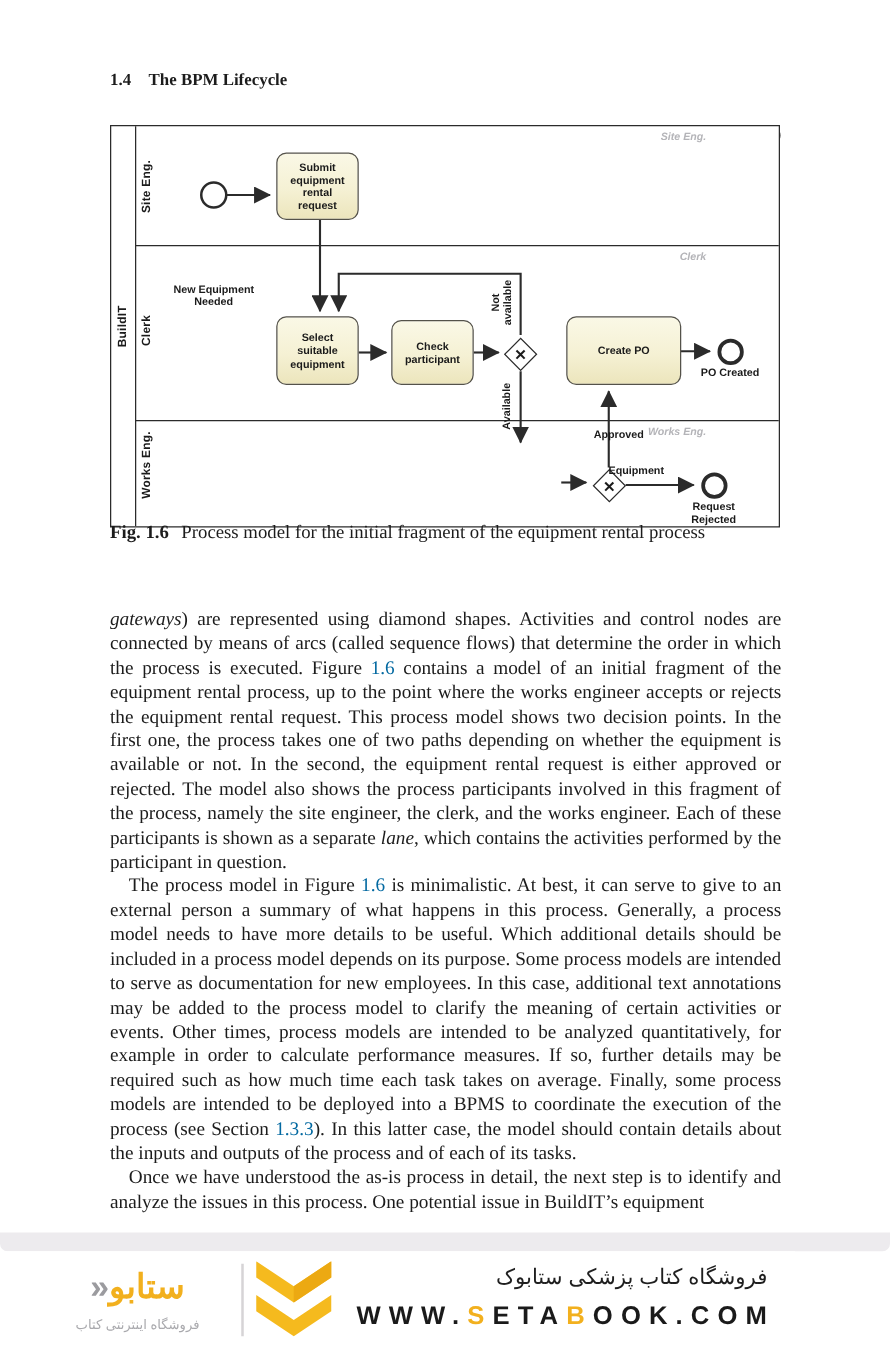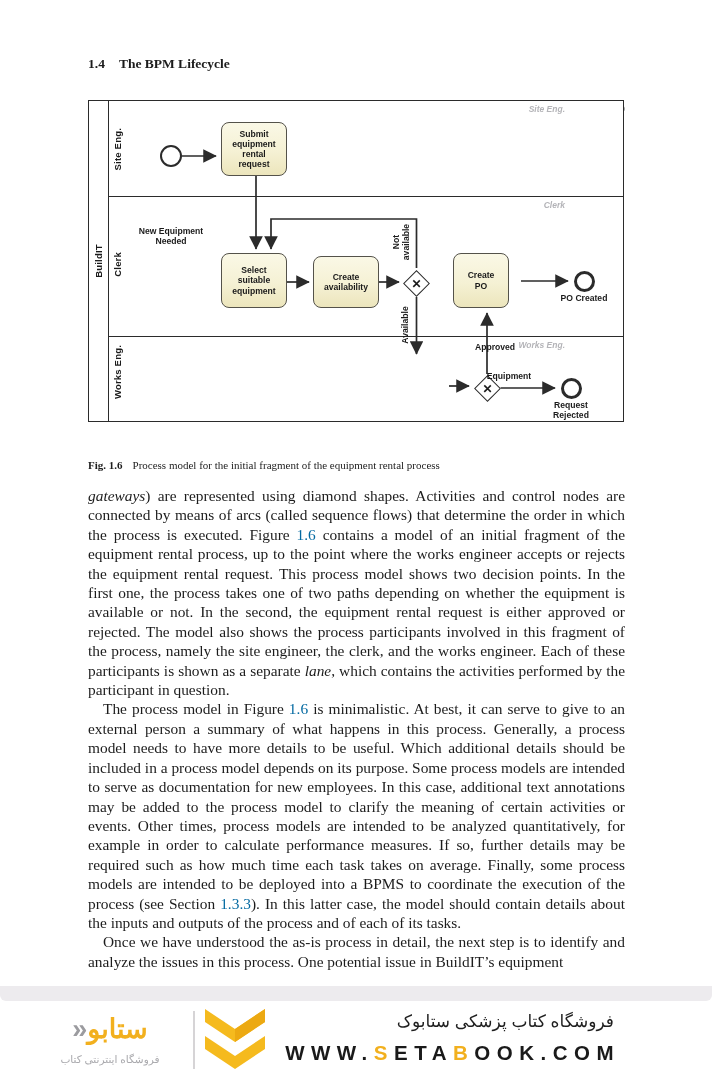--- a/index.html
+++ b/index.html
@@ -38,21 +38,21 @@
            border:1.4px solid #2b2b2b;transform:rotate(45deg);box-sizing:border-box;}
   .gateway .x{position:absolute;left:50%;top:50%;transform:translate(-50%,-50%) rotate(-45deg);
               font-size:12px;font-weight:800;line-height:1;}
   .edge-label{position:absolute;font-size:8.6px;font-weight:700;white-space:nowrap;
               transform:translate(-50%,-50%);}
   .edge-label.rot{transform:translate(-50%,-50%) rotate(-90deg);}
   .edge-label.wrap{white-space:normal;width:48px;text-align:center;line-height:1.15;}
   svg.edges{position:absolute;left:0;top:0;pointer-events:none;}
 
   
-  .caption{position:absolute;left:88px;top:459px;width:537px;font-size:11px;}
+  .caption{position:absolute;left:88px;top:418px;width:537px;font-size:15px;}
   .caption .figlab{font-weight:bold;margin-right:10px;}
 
   
   .bodytext{position:absolute;left:88px;top:486px;width:537px;
             font-size:15.4px;line-height:19.4px;text-align:justify;}
   .bodytext p{margin:0;}
   .bodytext p.indent{text-indent:15px;}
   .seg-i{font-style:italic;}
   .seg-a{color:#0369a1;cursor:pointer;}
   .seg-y{color:#f2b01e;}
@@ -130,22 +130,22 @@
   <div class="evt-label" style="left:44px;top:82px;width:76px;margin-top:44px;">New Equipment Needed</div>
 
   <div class="event end" style="left:484.5px;top:169.5px;"></div>
   <div class="evt-label" style="left:470px;top:193px;width:50px;">PO Created</div>
 
   <div class="event end" style="left:471.5px;top:276.5px;"></div>
   <div class="evt-label" style="left:452px;top:300px;width:60px;">Request Rejected</div>
 
   <div class="task" style="left:132px;top:21px;width:66px;height:54px;">Submit equipment rental request</div>
   <div class="task" style="left:132px;top:152px;width:66px;height:55px;">Select suitable equipment</div>
-  <div class="task" style="left:224px;top:155px;width:66px;height:52px;">Create availability</div>
-  <div class="task" style="left:364px;top:152px;width:56px;height:55px;">Create PO</div>
+  <div class="task" style="left:224px;top:155px;width:66px;height:52px;">Check participant</div>
+  <div class="task" style="left:364px;top:152px;width:92px;height:55px;">Create PO</div>
 
   <div class="gateway" style="left:318px;top:172.5px;">
     <span class="x">✕</span>
   </div>
   <div class="gateway" style="left:388.5px;top:277.5px;">
     <span class="x">✕</span>
   </div>
 
   <div class="edge-label rot wrap" style="left:313px;top:141px;">Not available</div>
   <div class="edge-label rot" style="left:316px;top:224px;">Available</div>

